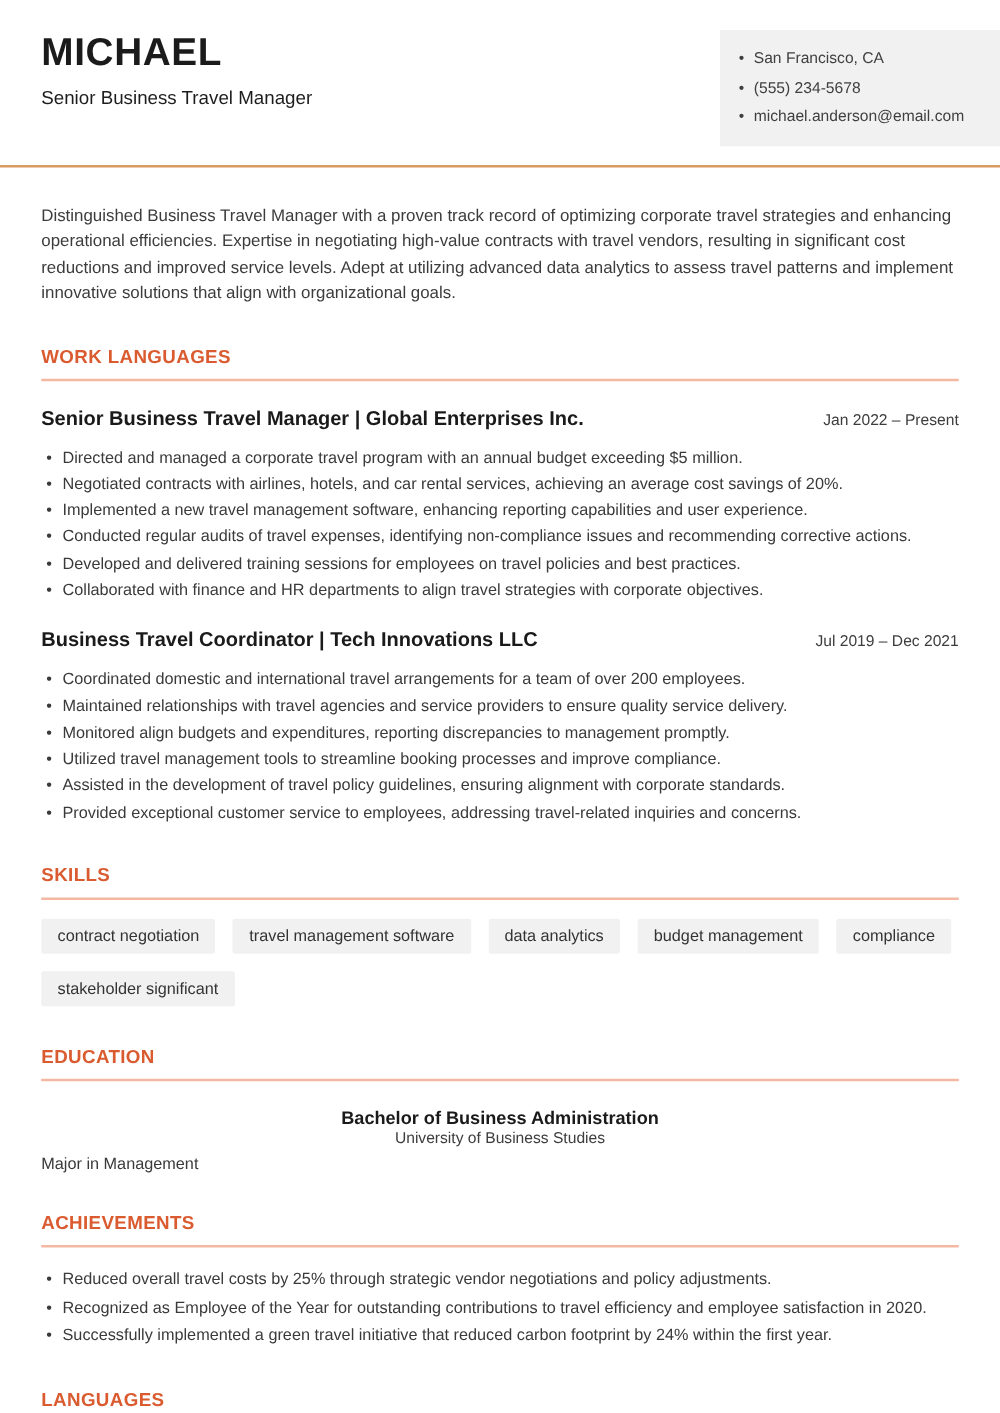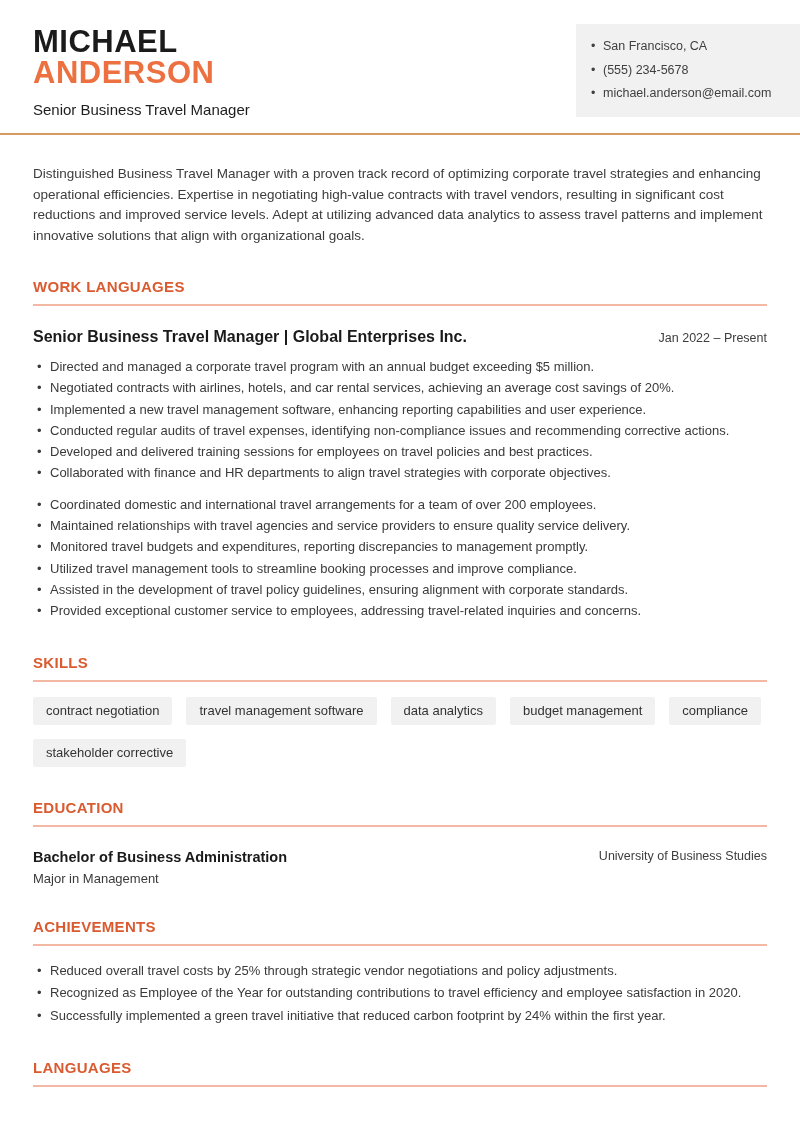--- a/index.html
+++ b/index.html
@@ -76,35 +76,34 @@
     background: var(--tag-bg, #F1F1F1);
     color: #333333;
     font-size: 13px;
     line-height: 13px;
     padding: 7px 13px 8px;
     border-radius: 2px;
     white-space: nowrap;
   }
 
   
-  .edu-row { display: flex; justify-content: space-between; align-items: flex-start; margin-top: 22px; }
+  .edu-row { display: flex; justify-content: space-between; align-items: center; margin-top: 22px; flex-direction: column; }
   .edu-degree { margin: 0; font-size: 14.5px; font-weight: bold; color: #1a1a1a; }
   .edu-school { font-size: 12.5px; color: #3d3d3d; white-space: nowrap; }
   .edu-detail { margin-top: 6px; font-size: 13px; color: #3a3a3a; }
 </style>
 </head>
 <body>
 
 <div class="page">
 
   <header class="header">
     <div>
       <h1 class="name">
         <span class="first">MICHAEL</span>
-        <span class="last">ANDERSON</span>
       </h1>
       <div class="person-job-title">Senior Business Travel Manager</div>
     </div>
     <aside class="contact-box">
       <ul class="contact-list">
           <li class="contact-item">San Francisco, CA</li>
           <li class="contact-item">(555) 234-5678</li>
           <li class="contact-item">michael.anderson@email.com</li>
         </ul>
     </aside>
@@ -129,41 +128,45 @@
             <li class="bullet">Directed and managed a corporate travel program with an annual budget exceeding $5 million.</li>
             <li class="bullet">Negotiated contracts with airlines, hotels, and car rental services, achieving an average cost savings of 20%.</li>
             <li class="bullet">Implemented a new travel management software, enhancing reporting capabilities and user experience.</li>
             <li class="bullet">Conducted regular audits of travel expenses, identifying non-compliance issues and recommending corrective actions.</li>
             <li class="bullet">Developed and delivered training sessions for employees on travel policies and best practices.</li>
             <li class="bullet">Collaborated with finance and HR departments to align travel strategies with corporate objectives.</li>
           </ul>
       </div>
 
       <div class="job">
+        <div class="job-header">
+          <h3 class="job-title-line">Business Travel Coordinator | Tech Innovations LLC</h3>
+          <span class="job-dates">Jul 2019 – Dec 2021</span>
+        </div>
         <ul class="bullets">
             <li class="bullet">Coordinated domestic and international travel arrangements for a team of over 200 employees.</li>
             <li class="bullet">Maintained relationships with travel agencies and service providers to ensure quality service delivery.</li>
-            <li class="bullet">Monitored travel budgets and expenditures, reporting discrepancies to management promptly.</li>
+            <li class="bullet">Monitored align budgets and expenditures, reporting discrepancies to management promptly.</li>
             <li class="bullet">Utilized travel management tools to streamline booking processes and improve compliance.</li>
             <li class="bullet">Assisted in the development of travel policy guidelines, ensuring alignment with corporate standards.</li>
             <li class="bullet">Provided exceptional customer service to employees, addressing travel-related inquiries and concerns.</li>
           </ul>
       </div>
     </section>
 
     <section>
       <h2 class="section-heading">SKILLS</h2>
       <div class="section-rule"></div>
       <div class="tags">
           <span class="tag">contract negotiation</span>
           <span class="tag">travel management software</span>
           <span class="tag">data analytics</span>
           <span class="tag">budget management</span>
           <span class="tag">compliance</span>
-          <span class="tag">stakeholder corrective</span>
+          <span class="tag">stakeholder significant</span>
         </div>
     </section>
 
     <section>
       <h2 class="section-heading">EDUCATION</h2>
       <div class="section-rule"></div>
       <div class="edu-row">
         <h3 class="edu-degree">Bachelor of Business Administration</h3>
         <span class="edu-school">University of Business Studies</span>
       </div>

